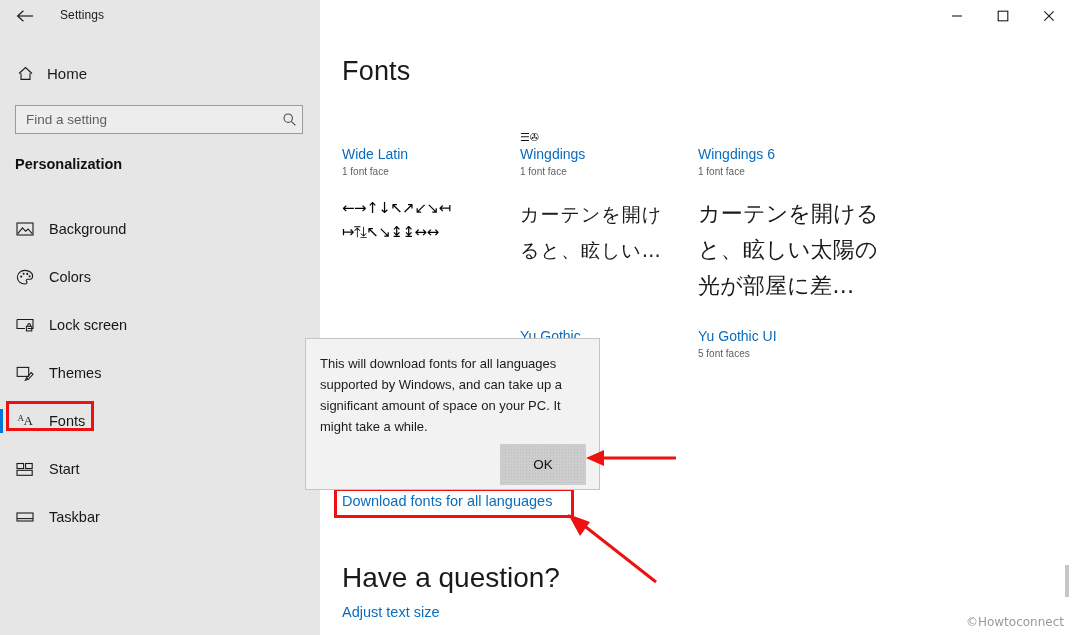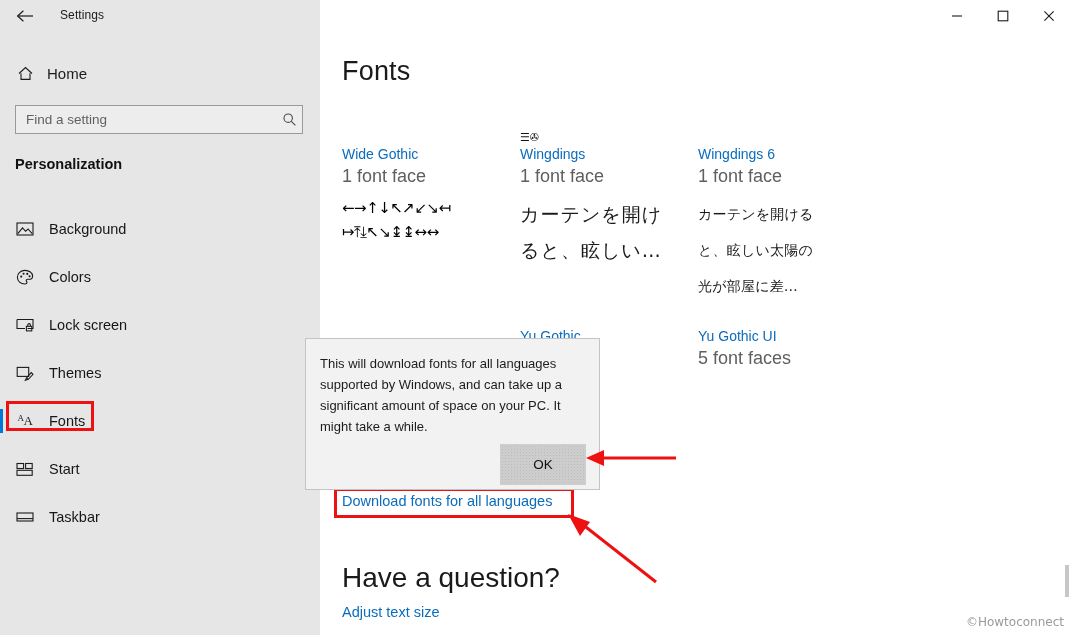--- a/index.html
+++ b/index.html
@@ -247,21 +247,21 @@
   }
   .card-preview.tall { height: 120px; align-items: flex-start; }
   .preview-jp {
     font-size: 19px;
     line-height: 36px;
     color: #1a1a1a;
     font-family: "DejaVu Sans", sans-serif;
     letter-spacing: 1px;
   }
   .preview-jp.ui {
-    font-size: 14px;
+    font-size: 22px;
     line-height: 36px;
     letter-spacing: 0.2px;
   }
   .preview-wing {
     font-size: 11px;
     color: #111;
     font-family: "DejaVu Sans", sans-serif;
   }
   .preview-arrows {
     font-size: 15px;
@@ -270,21 +270,21 @@
     font-family: "DejaVu Sans", sans-serif;
     color: #000;
     white-space: nowrap;
   }
   .card-name {
     font-size: 14px;
     color: #0a6cbd;
     margin-top: 2px;
   }
   .card-faces {
-    font-size: 18px;
+    font-size: 10px;
     color: #5f5f5f;
     margin-top: 4px;
   }
 
   
   #download-link-wrap {
     position: absolute;
     left: 14px;
     top: 488px;
   }
@@ -504,21 +504,21 @@
 
   <div id="content">
 
     <div id="page-title">Fonts</div>
 
     <div class="font-grid">
       <div class="font-row">
 
         <div class="font-card">
           <div class="card-preview"></div>
-          <div class="card-name">Wide Gothic</div>
+          <div class="card-name">Wide Latin</div>
           <div class="card-faces">1 font face</div>
         </div>
 
         <div class="font-card">
           <div class="card-preview">
             <span class="preview-wing">☰✇</span>
           </div>
           <div class="card-name">Wingdings</div>
           <div class="card-faces">1 font face</div>
         </div>

